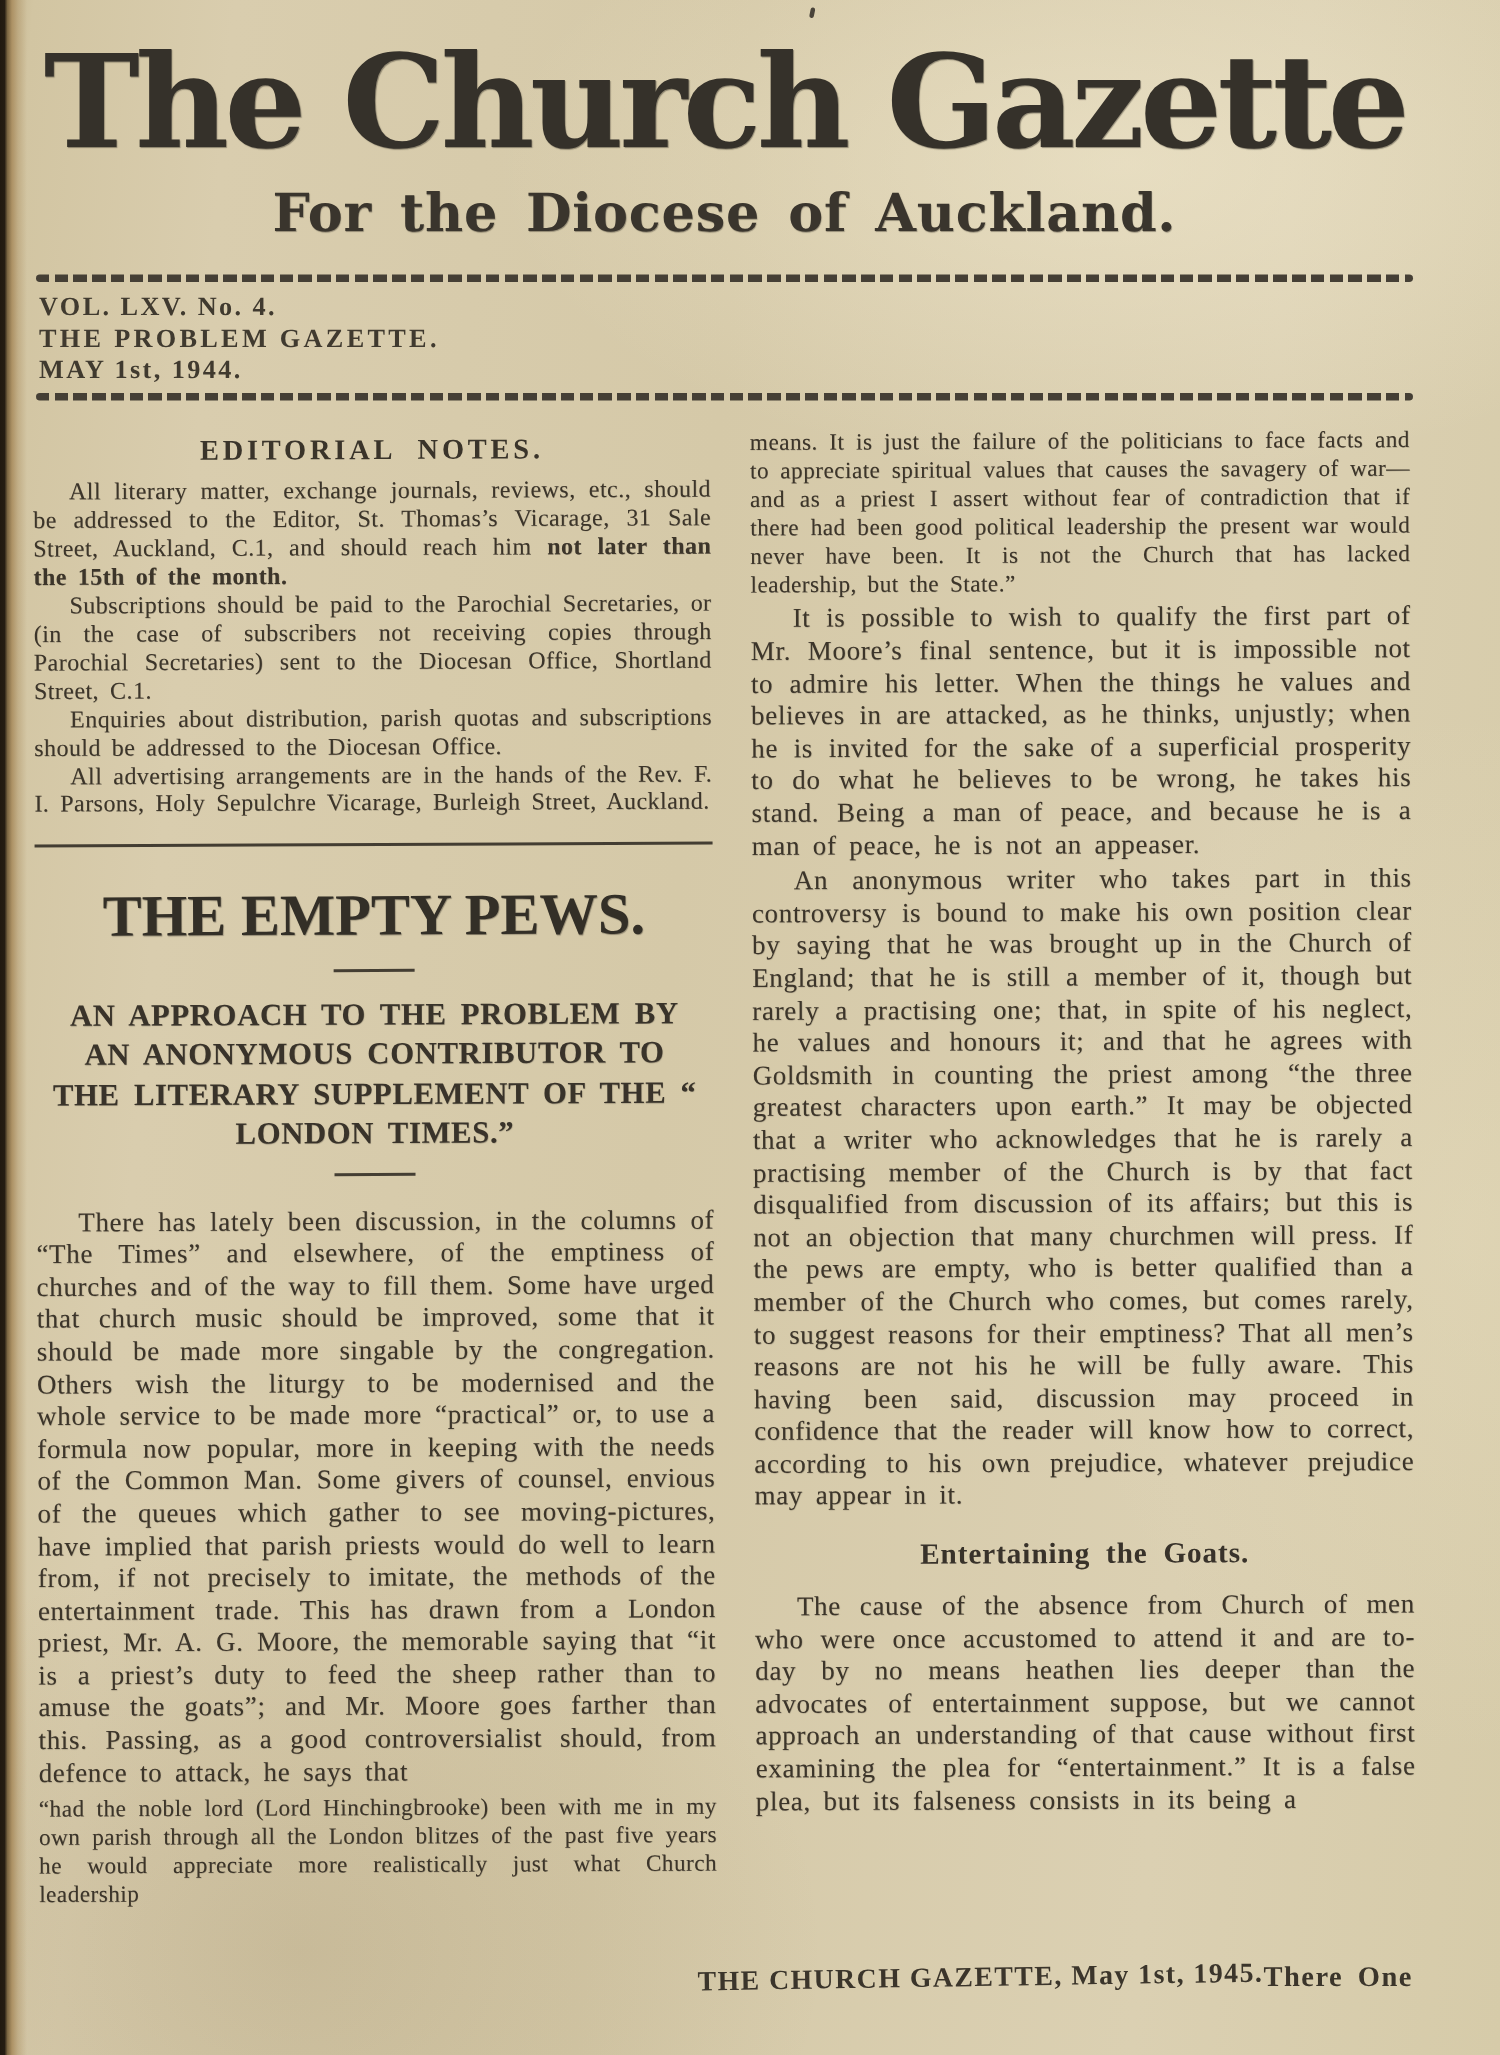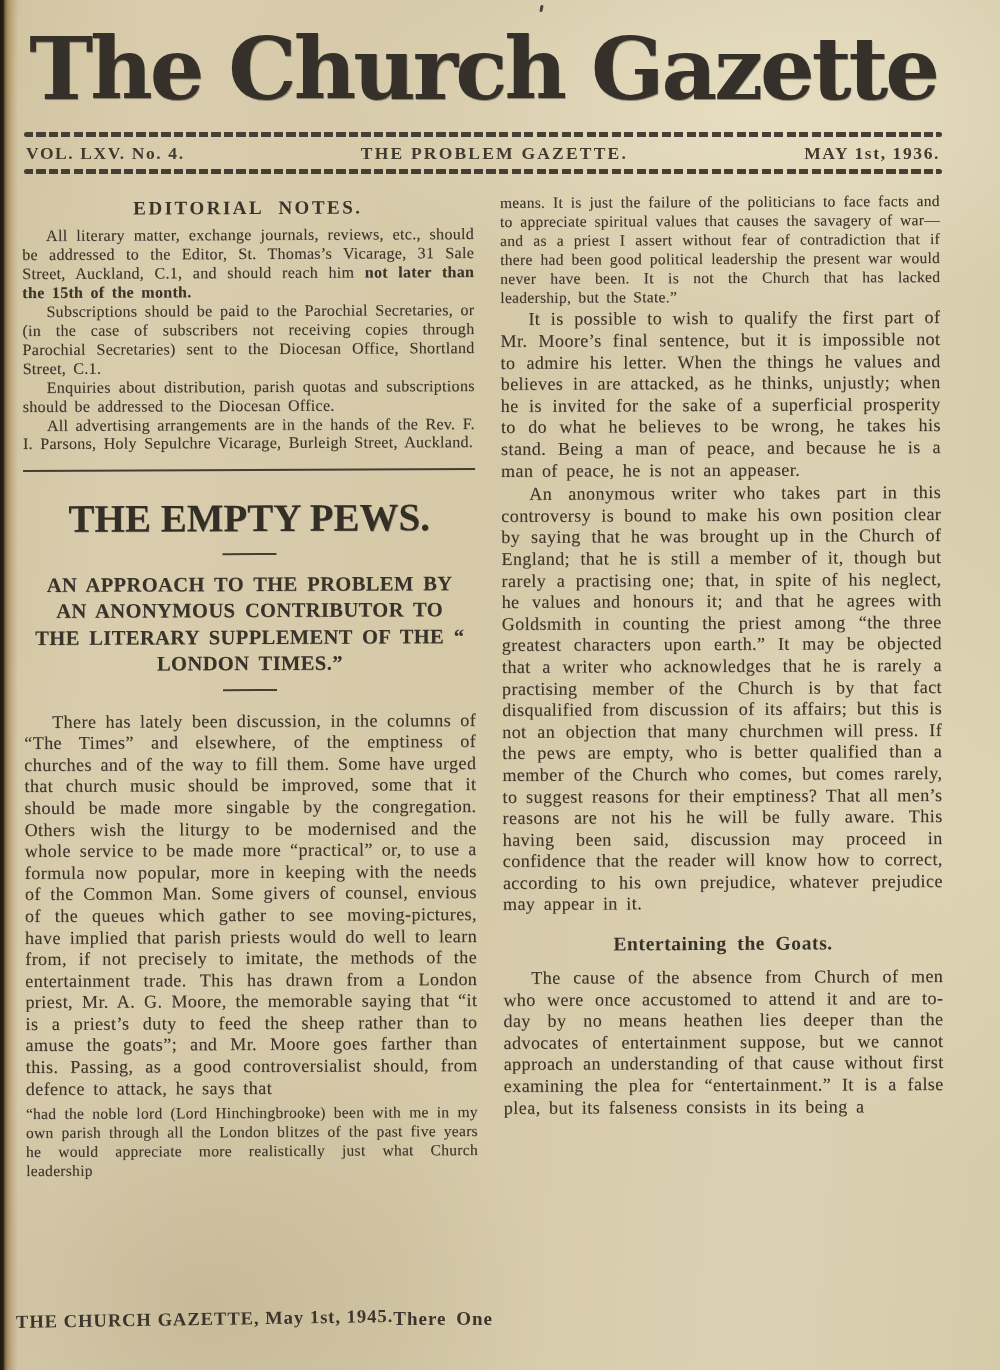--- a/index.html
+++ b/index.html
@@ -33,21 +33,21 @@
     font-weight:700;font-size:35px;letter-spacing:0.5px;word-spacing:6px;color:#3a352d;
     text-shadow:0.4px 0.5px 0.6px rgba(45,40,32,0.4);
   }
   .rulebar{margin-top:20px;}
   .dotrule{
     height:5px;border-radius:3px;
     background-image:repeating-linear-gradient(90deg,#453f35 0px,#453f35 9px,rgba(69,63,53,0) 9px,rgba(69,63,53,0) 12.5px);
   }
   .mast-row{
     display:flex;justify-content:space-between;align-items:baseline;
-    padding:6px 2px 5px 2px;font-weight:700;font-size:17.5px;letter-spacing:1.6px;color:#403a2f;
+    padding:6px 2px 5px 2px;font-weight:700;font-size:17.5px;letter-spacing:1.6px;color:#403a2f;flex-direction:column;
   }
   .mast-row .center{letter-spacing:2.2px;}
   
   .cols{display:flex;margin-top:20px;transform:rotate(-0.25deg);}
   .col-left{width:452px;margin-right:26px;flex:none;}
   .col-right{flex:1;}
   .ed-heading{
     text-align:center;font-weight:700;font-size:19px;letter-spacing:2.5px;word-spacing:8px;
     margin:2px 0 7px 0;color:#3a342a;
   }
@@ -82,44 +82,45 @@
   }
   .cont-quote{margin-top:0;}
   .rc-para{margin-top:2px;}
   .crosshead{
     text-align:center;font-weight:700;font-size:19.5px;letter-spacing:0.6px;word-spacing:5px;
     margin:18px 0 12px 0;color:#38322a;
   }
   
   .footer{
     position:absolute;left:16px;right:58px;bottom:40px;
-    display:flex;justify-content:flex-start;align-items:baseline;
+    display:flex;justify-content:flex-end;align-items:baseline;
     font-weight:700;color:#3b352b;
   }
   .footer .left{font-size:18.5px;letter-spacing:1px;transform:rotate(-0.9deg);}
   .footer .right{font-size:19px;letter-spacing:1px;word-spacing:4px;}
 </style>
 </head>
 <body>
 
 <div class="page-edge"></div>
 <div class="speck"></div>
 
 <div class="inner">
 
   <div class="masthead">
     <div class="mast-title">The Church Gazette</div>
+    <div class="mast-subtitle">For the Diocese of Auckland.</div>
   </div>
 
   <div class="rulebar">
     <div class="dotrule"></div>
     <div class="mast-row">
       <span>VOL. LXV.  No. 4.</span>
       <span class="center">THE PROBLEM GAZETTE.</span>
-      <span>MAY 1st, 1936.</span>
+      <span>MAY 1st, 1944.</span>
     </div>
     <div class="dotrule"></div>
   </div>
 
   <div class="cols">
 
     <div class="col-left">
       <div class="ed-heading">EDITORIAL NOTES.</div>
       <p class="ed-para"><span>All literary matter, exchange journals, reviews, etc., should be addressed to the Editor, St. Thomas’s Vicarage, 31 Sale Street, Auckland, C.1, and should reach him </span><span class="bold">not later than the 15th of the month.</span></p>
       <p class="ed-para">Subscriptions should be paid to the Parochial Secretaries, or (in the case of subscribers not receiving copies through Parochial Secretaries) sent to the Diocesan Office, Shortland Street, C.1.</p>

